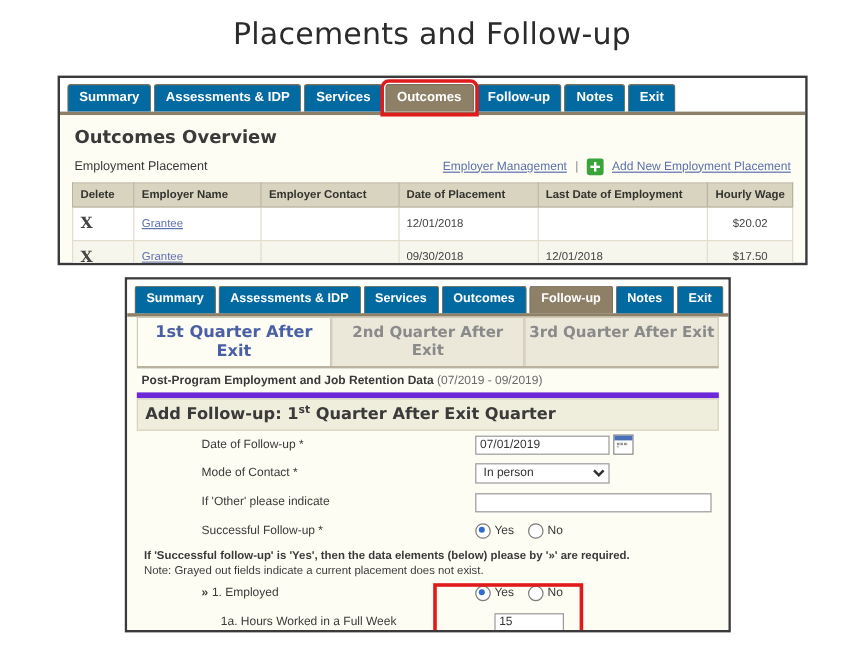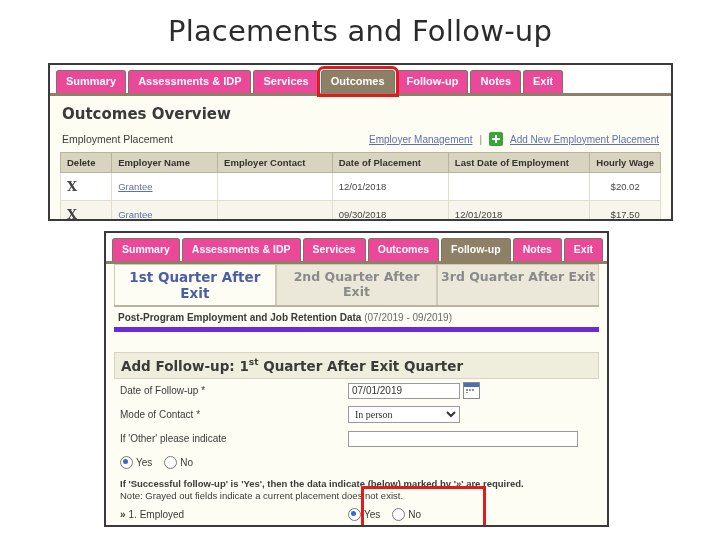--- a/index.html
+++ b/index.html
@@ -9,21 +9,21 @@
   body {
     width: 720px;
     height: 540px;
     background: #ffffff;
     font-family: "Liberation Sans", sans-serif;
     overflow: hidden;
     position: relative;
   }
   .page-title {
     text-align: center;
-    font-size: 29px;
+    font-size: 25px;
     color: #2b2b2b;
     font-weight: normal;
     letter-spacing: 0.2px;
     margin: 14px 0 0 0;
     font-family: "DejaVu Sans", sans-serif;
   }
 
   
   .panel {
     position: absolute;
@@ -47,21 +47,21 @@
 
   
   .tabbar {
     display: flex;
     align-items: flex-end;
     background: #ffffff;
     padding: 5px 6px 0 6px;
     box-sizing: border-box;
   }
   .tab {
-    background: #ec4899;
+    background: #0369a1;
     color: #ffffff;
     font-size: 11px;
     font-weight: bold;
     padding: 4px 9px 5px 9px;
     margin-right: 2px;
     border: 1px solid #7e735f;
     border-bottom: none;
     border-radius: 3px 3px 0 0;
     white-space: nowrap;
     line-height: 13px;
@@ -202,34 +202,34 @@
     border-bottom: 5px solid #6d28d9;
   }
   .band .light { font-weight: normal; color: #6a6a6a; }
   .addrow {
     background: #efeddc;
     border: 1px solid #d8d3bf;
     font-size: 13.5px;
     font-weight: bold;
     color: #3a3a3a;
     padding: 4px 6px;
-    margin-top: 20px;
+    margin-top: 0;
     font-family: "DejaVu Sans", sans-serif;
   }
   .addrow sup { font-size: 9px; }
 
   .frow {
     display: flex;
     align-items: center;
     font-size: 10px;
     color: #3a3a3a;
     padding: 3px 6px 3px 6px;
     min-height: 18px;
   }
-  .frow .lbl { width: 228px; flex: none; }
+  .frow .lbl { width: 228px; flex: none; margin-left: 48px; }
   input.txt {
     font-family: "Liberation Sans", sans-serif;
     font-size: 10px;
     border: 1px solid #9a9a9a;
     background: #ffffff;
     padding: 1px 3px;
     box-sizing: border-box;
     height: 16px;
     color: #333;
   }
@@ -256,21 +256,21 @@
     position: absolute;
     left: 2px; top: 6px;
     width: 9px; height: 6px;
     background:
       linear-gradient(to right, #666 2px, transparent 2px) repeat-x,
       linear-gradient(to bottom, #666 1px, transparent 1px) repeat-y;
     background-size: 3px 2px, 2px 3px;
     opacity: .7;
   }
   select.sel {
-    font-family: Liberation Serif, serif;
+    font-family: Liberation Sans, sans-serif;
     font-size: 10px;
     height: 17px;
     border: 1px solid #9a9a9a;
     background: #ffffff;
     color: #333;
     padding: 0 2px;
     width: 112px;
   }
   .radio {
     width: 11px; height: 11px;
@@ -416,28 +416,29 @@
         <option>In person</option>
       </select>
     </div>
 
     <div class="frow">
       <span class="lbl">If 'Other' please indicate</span>
       <input class="txt" style="width: 230px;" value="">
     </div>
 
     <div class="frow">
+      <span class="lbl">Successful Follow-up *</span>
       <span class="radio on"></span>
       <span class="radio-label">Yes</span>
       <span class="radio"></span>
       <span class="radio-label">No</span>
     </div>
 
     <div class="note">
-      <div>If 'Successful follow-up' is 'Yes', then the data indicate (below) marked by '»' are required.</div>
+      <div>If 'Successful follow-up' is 'Yes', then the data elements (below) please by '»' are required.</div>
       <div class="norm">Note: Grayed out fields indicate a current placement does not exist.</div>
     </div>
 
     <div class="frow">
       <span class="lbl">
         <span class="bullet">»</span><span>1. Employed</span>
       </span>
       <span class="radio on"></span>
       <span class="radio-label">Yes</span>
       <span class="radio"></span>

